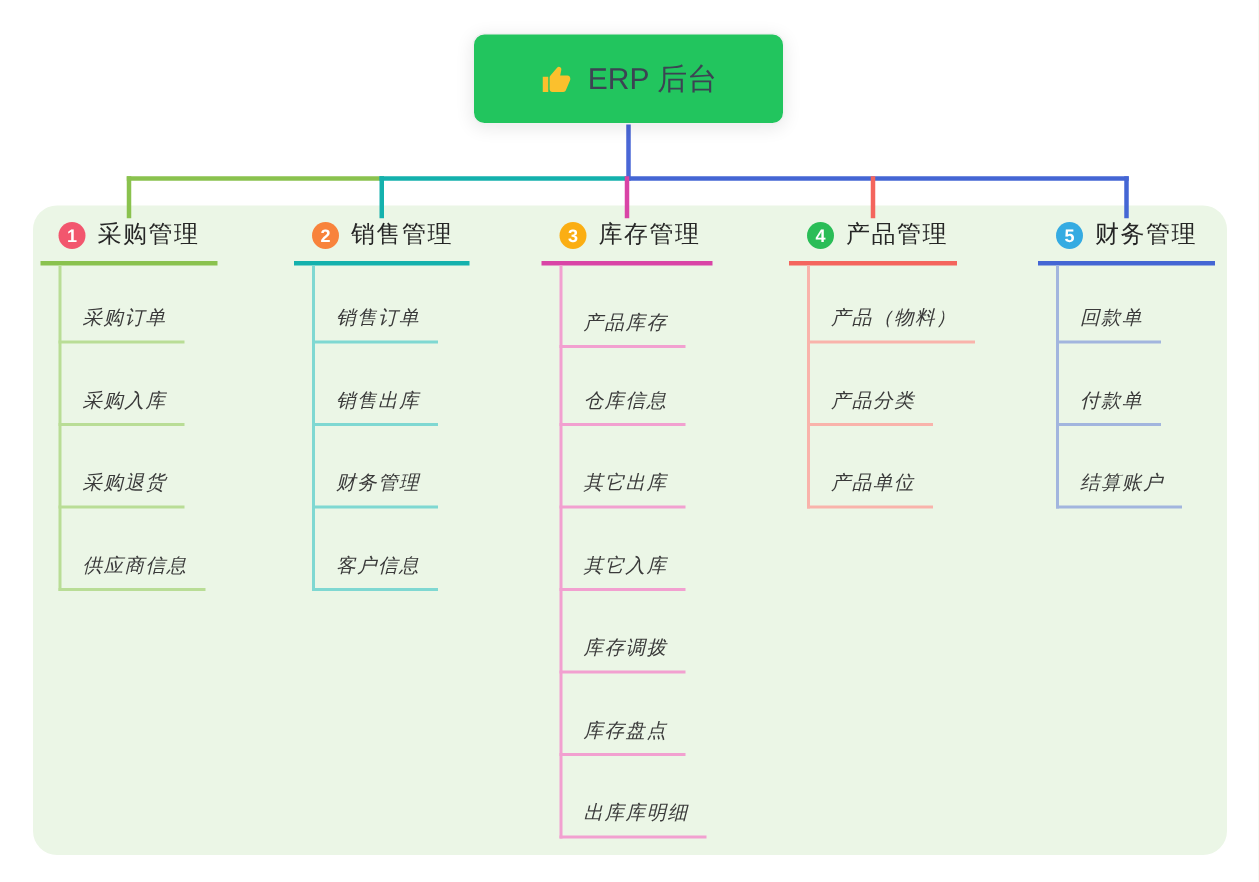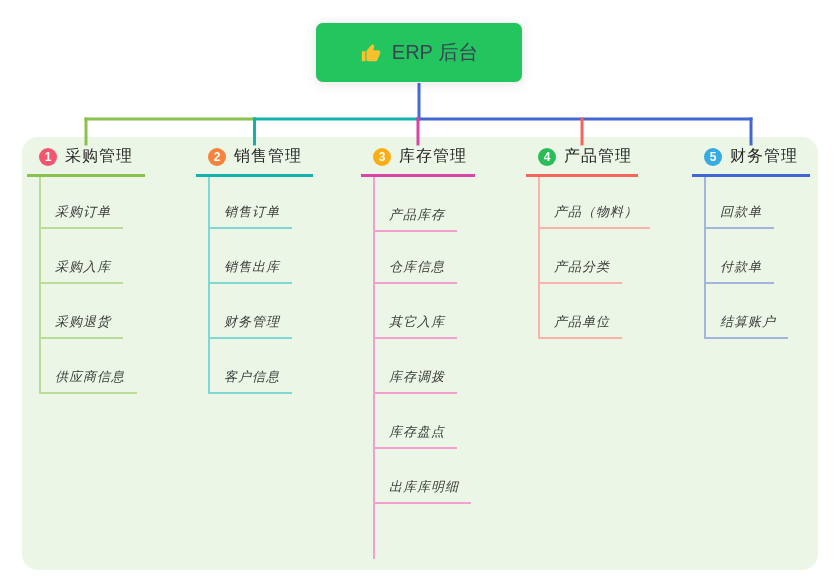--- a/index.html
+++ b/index.html
@@ -118,20 +118,23 @@
       </div>
       <div class="children">
         <div class="vline" style="background: rgb(242, 160, 208); height: 382px;"></div>
         <div class="child">
           <span class="child-label" style="border-bottom-color: rgb(242, 160, 208);">产品库存</span>
         </div>
         <div class="child first">
           <span class="child-label" style="border-bottom-color: rgb(242, 160, 208);">仓库信息</span>
         </div>
         <div class="child">
+          <span class="child-label" style="border-bottom-color: rgb(242, 160, 208);">其它出库</span>
+        </div>
+        <div class="child">
           <span class="child-label" style="border-bottom-color: rgb(242, 160, 208);">其它入库</span>
         </div>
         <div class="child">
           <span class="child-label" style="border-bottom-color: rgb(242, 160, 208);">库存调拨</span>
         </div>
         <div class="child">
           <span class="child-label" style="border-bottom-color: rgb(242, 160, 208);">库存盘点</span>
         </div>
         <div class="child">
           <span class="child-label" style="border-bottom-color: rgb(242, 160, 208);">出库库明细</span>

